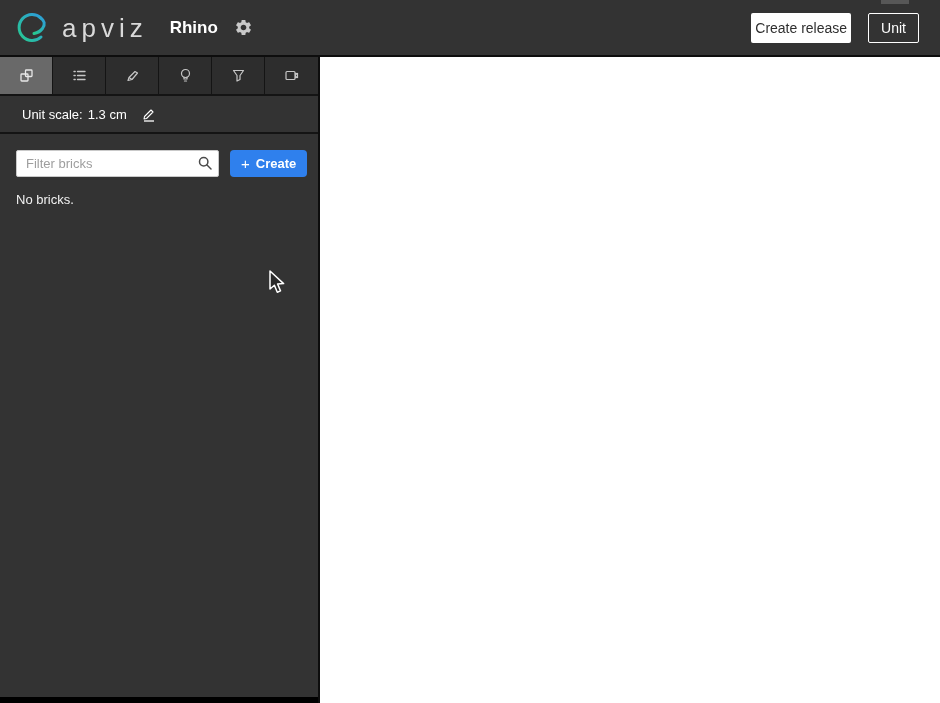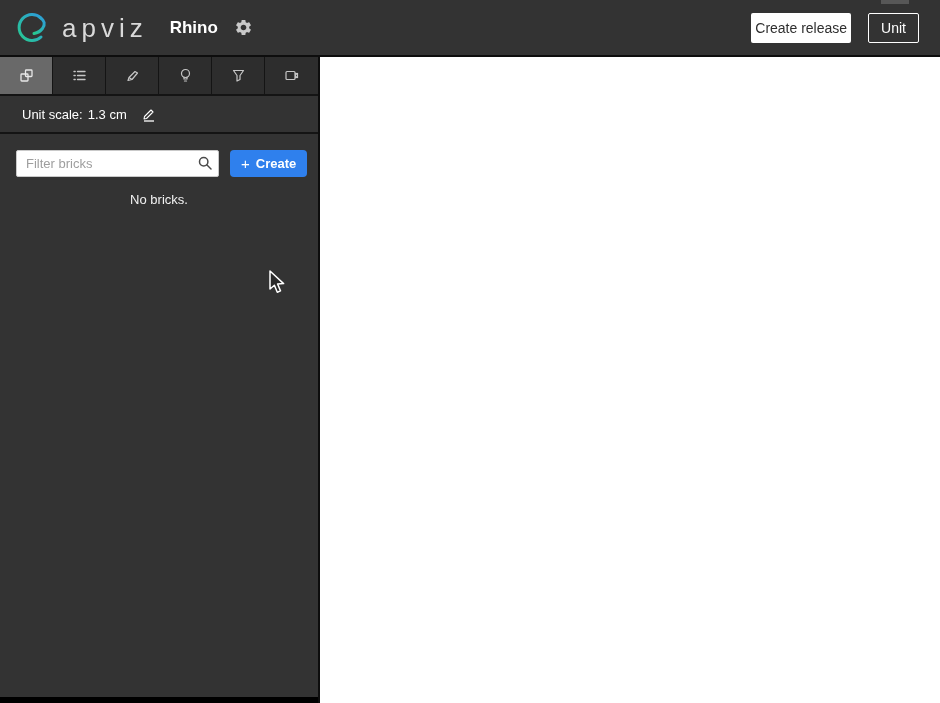--- a/index.html
+++ b/index.html
@@ -68,21 +68,21 @@
   }
   .search-wrap input::placeholder { color:#9e9e9e; }
   .search-icon { position:absolute; right:6px; top:5px; pointer-events:none; }
   .btn-import {
     margin-left:11px; height:27px; padding:0 11px;
     background:#2f80ed; color:#ffffff; border:none; border-radius:4px;
     font-size:13px; font-weight:700; font-family:inherit;
     display:inline-flex; align-items:center; gap:6px; cursor:pointer;
   }
   .btn-import .plus { font-size:15px; font-weight:400; line-height:1; }
-  .empty-msg { margin-top:15px; color:#f2f2f2; font-size:13px;text-align:center; }
+  .empty-msg { margin-top:15px; color:#f2f2f2; font-size:13px; }
 
   
   .viewport { position:absolute; top:57px; left:320px; width:620px; height:646px; background:#ffffff; }
 
   
   .cursor { position:absolute; left:268px; top:213px; pointer-events:none; }
 </style>
 </head>
 <body>
 

